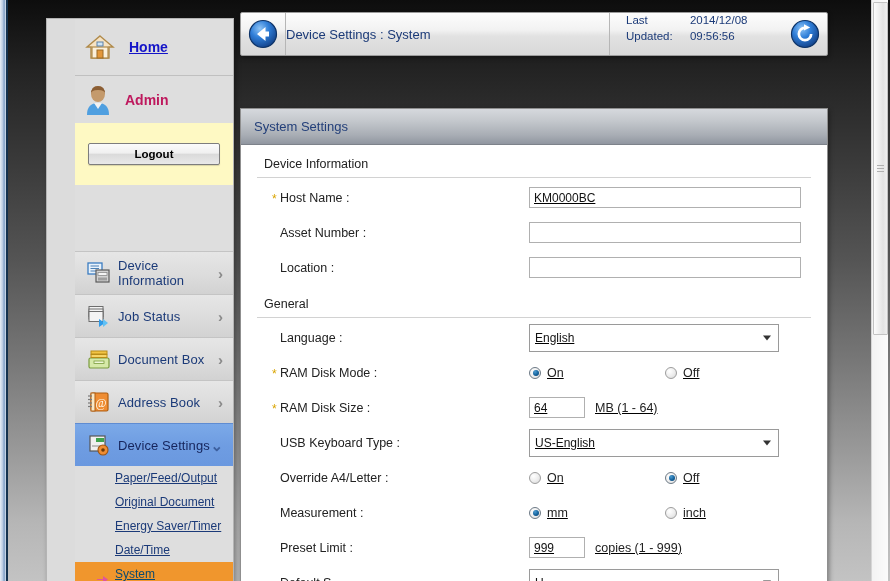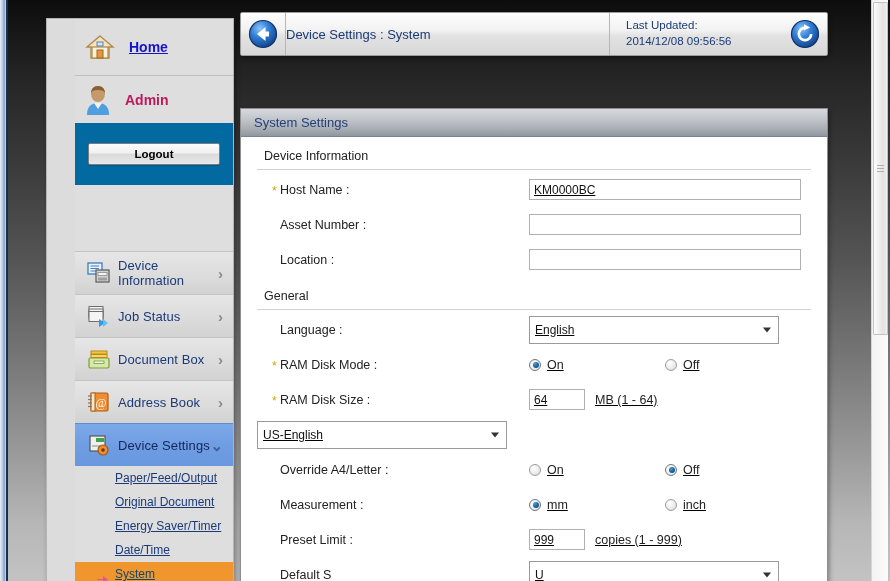--- a/index.html
+++ b/index.html
@@ -51,21 +51,21 @@
   }
   .home-link {
     color: #1414c8; font-size: 14px; font-weight: bold;
     text-decoration: underline; margin-left: 14px; cursor: pointer;
   }
   .user-label {
     color: #be185d; font-size: 14px; font-weight: bold; margin-left: 14px;
   }
   .logout-wrap {
     height: 62px; display:flex; align-items:center; justify-content:center;
-    background:#0369a1;
+    background:#fef9c3;
   }
   .logout-btn {
     width: 132px; height: 22px;
     background: linear-gradient(to bottom, #fbfbfb 0%, #f0f0f0 45%, #dadada 52%, #e9e9e9 100%);
     border: 1px solid #7d7d7d;
     border-radius: 2px;
     font-size: 11.5px; font-weight: bold; color: #000;
     font-family: "Liberation Sans", sans-serif;
     cursor: pointer;
     box-shadow: 0 1px 1px rgba(0,0,0,0.15);
@@ -123,36 +123,36 @@
     width: 30px; height: 30px; margin-left: 7px; flex: none; cursor:pointer;
   }
   .hdr-div {
     width: 1px; height: 42px; background:#b6b6b6; margin-left: 7px;
   }
   .hdr-title {
     font-size: 13px; color:#1b3a78; flex:1;
   }
   .hdr-updated {
     width: 175px; padding-left: 16px; border-left: 1px solid #b6b6b6;
-    height: 42px; display:flex; flex-direction:column; justify-content:center;
+    height: 42px; display:flex; flex-direction:row; justify-content:center;
   }
   .hdr-updated div { font-size: 11.5px; color:#1b3a78; line-height: 1.35; }
   .refreshbtn { width: 30px; height: 30px; margin: 0 7px 0 6px; flex:none; cursor:pointer; }
 
   
   .panel {
     position:absolute; left: 240px; top: 108px;
     width: 588px; height: 480px;
     background:#fff;
     border: 1px solid #8f8f8f;
     box-shadow: 1px 2px 5px rgba(0,0,0,0.4);
     overflow: hidden;
   }
   .panel-title {
-    height: 28px;
+    height: 36px;
     background: linear-gradient(to bottom, #d6d9dd 0%, #c3c7cc 35%, #a8adb4 75%, #9096a0 100%);
     display:flex; align-items:center; padding-left: 13px;
     border-bottom: 1px solid #7d828a;
   }
   .panel-title span { font-size: 13px; color:#24407a; }
 
   .panel-body { padding: 0 16px; background:#fff; }
   .section-head {
     font-size: 12.5px; color:#222; padding: 12px 0 6px 7px;
   }
@@ -481,20 +481,23 @@
         <span class="req">*</span>
         <span>RAM Disk Size :</span>
       </div>
       <div class="row-ctrl">
         <input class="txt small" type="text" value="64" style="">
         <span class="unit">MB (1 - 64)</span>
       </div>
     </div>
 
     <div class="row">
+      <div class="row-label">
+        <span>USB Keyboard Type :</span>
+      </div>
       <div class="row-ctrl">
         <div class="sel">
           <span>US-English</span>
           <span class="arrow"></span>
         </div>
       </div>
     </div>
 
     <div class="row">
       <div class="row-label">

